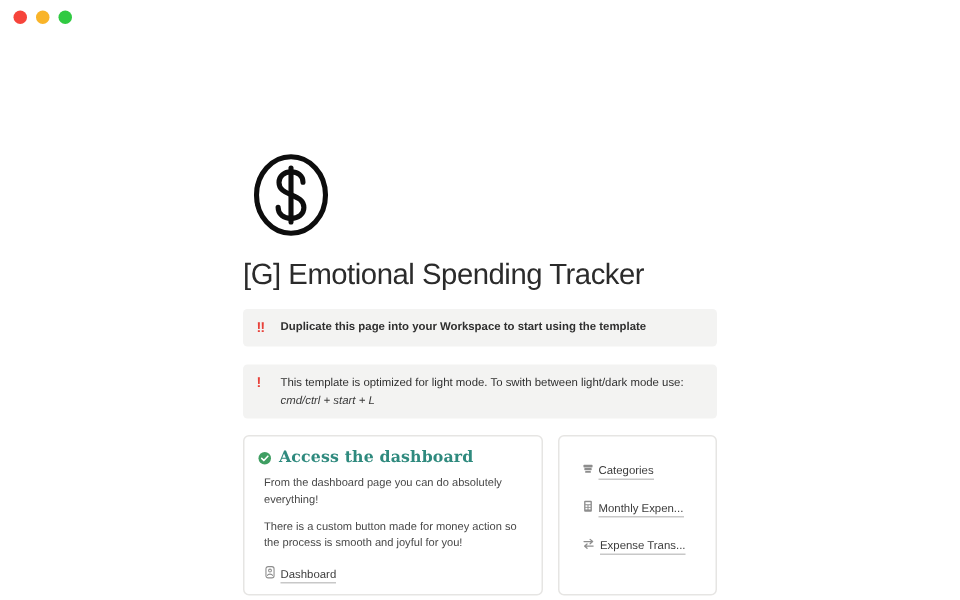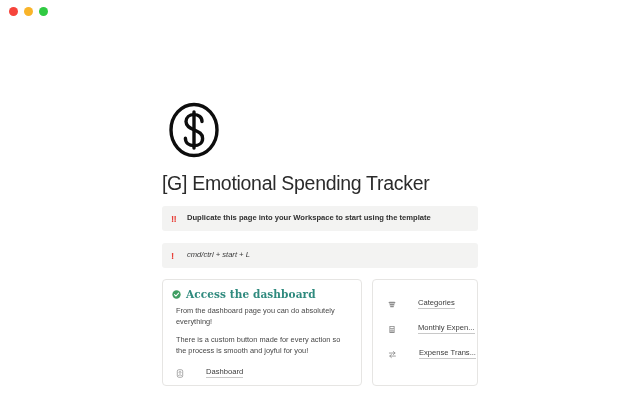--- a/index.html
+++ b/index.html
@@ -196,22 +196,22 @@
     margin: 0 0 7px 0;
     font-size: 7.4px;
     line-height: 11px;
     color: #474747;
     padding-left: 4px;
   }
   .card-p:last-of-type { margin-bottom: 0; }
 
   .pagelink {
     display: flex;
-    align-items: flex-end;
-    gap: 22px;
+    align-items: flex-start;
+    gap: 3px;
     padding-left: 4px;
     margin-top: 10px;
   }
   .pagelink .plabel {
     font-size: 7.6px;
     color: #3b3b3b;
     border-bottom: 1px solid #c8c8c8;
     line-height: 11px;
     white-space: nowrap;
   }
@@ -253,37 +253,38 @@
       <h1 class="page-title">[G] Emotional Spending Tracker</h1>
 
       <div class="callout strong">
         <div class="callout-icon">‼</div>
         <div class="callout-body">Duplicate this page into your Workspace to start using the template</div>
       </div>
 
       <div class="callout">
         <div class="callout-icon">!</div>
         <div class="callout-body">
+          <span>This template is optimized for light mode. To swith between light/dark mode use:</span>
           <span class="callout-kbd">cmd/ctrl + start + L</span>
         </div>
       </div>
 
       <div class="cards">
 
         <div class="card left">
           <div class="card-head">
             <svg class="ico" width="9" height="9" viewBox="0 0 16 16">
               <circle cx="8" cy="8" r="7.4" fill="#3f9e62"></circle>
               <path d="M4.4 8.2 L6.9 10.7 L11.7 5.6" fill="none" stroke="#ffffff" stroke-width="1.9" stroke-linecap="round" stroke-linejoin="round"></path>
             </svg>
             <div class="card-title">Access the dashboard</div>
           </div>
 
           <p class="card-p">From the dashboard page you can do absolutely everything!</p>
-          <p class="card-p">There is a custom button made for every action so the process is smooth and joyful for you!</p>
+          <p class="card-p">There is a custom button made for money action so the process is smooth and joyful for you!</p>
 
           <div class="pagelink">
             <svg class="ico" width="8" height="9" viewBox="0 0 14 16">
               <rect x="2.2" y="1.3" width="9.6" height="13.4" rx="2.6" fill="none" stroke="#8d8d8d" stroke-width="1.3"></rect>
               <circle cx="7" cy="6" r="1.7" fill="none" stroke="#8d8d8d" stroke-width="1.2"></circle>
               <path d="M4 11.8 C4.6 9.7 9.4 9.7 10 11.8" fill="none" stroke="#8d8d8d" stroke-width="1.2" stroke-linecap="round"></path>
             </svg>
             <span class="plabel">Dashboard</span>
           </div>
         </div>

